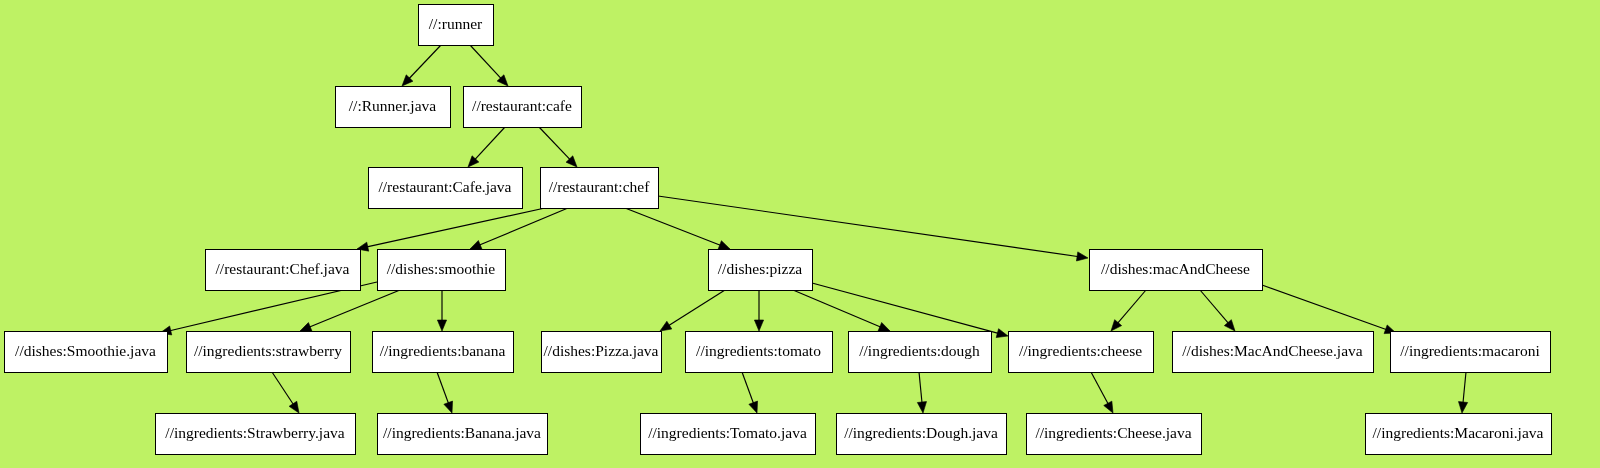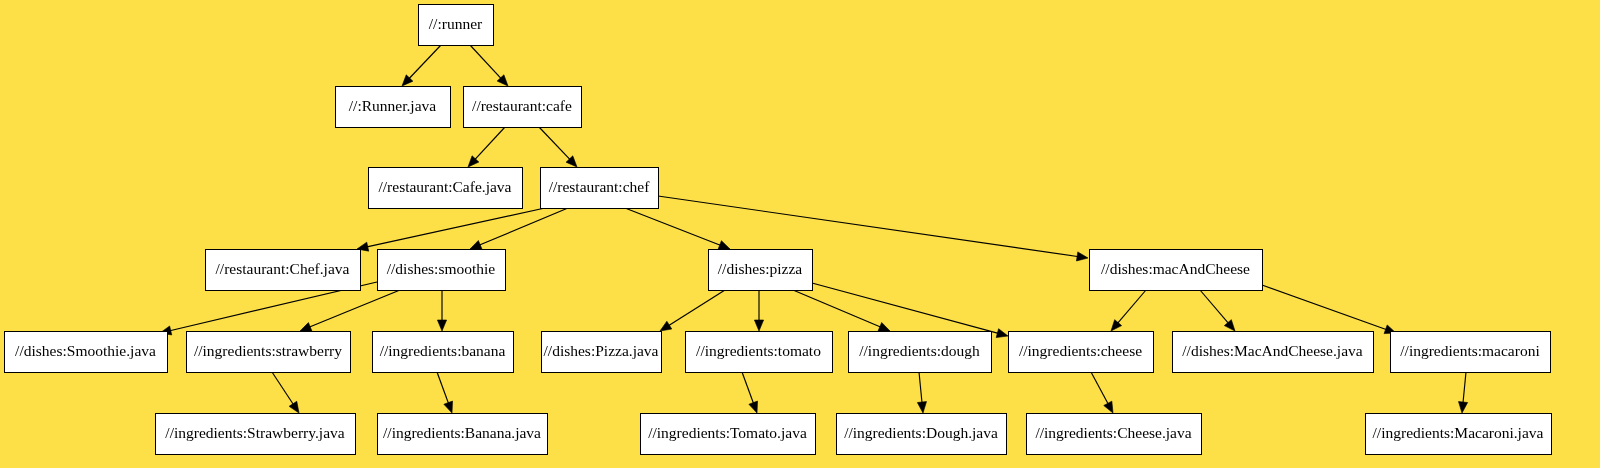--- a/index.html
+++ b/index.html
@@ -5,21 +5,21 @@
 <style>
   html, body {
     margin: 0;
     padding: 0;
     background: #ffffff;
   }
   #graph-root {
     position: relative;
     width: 1600px;
     height: 468px;
-    background: #fde047;
+    background: #bef264;
     overflow: hidden;
     font-family: "Liberation Serif", "DejaVu Serif", serif;
   }
   svg.graph-canvas {
     position: absolute;
     top: 0;
     left: 0;
     width: 1600px;
     height: 468px;
     display: block;

